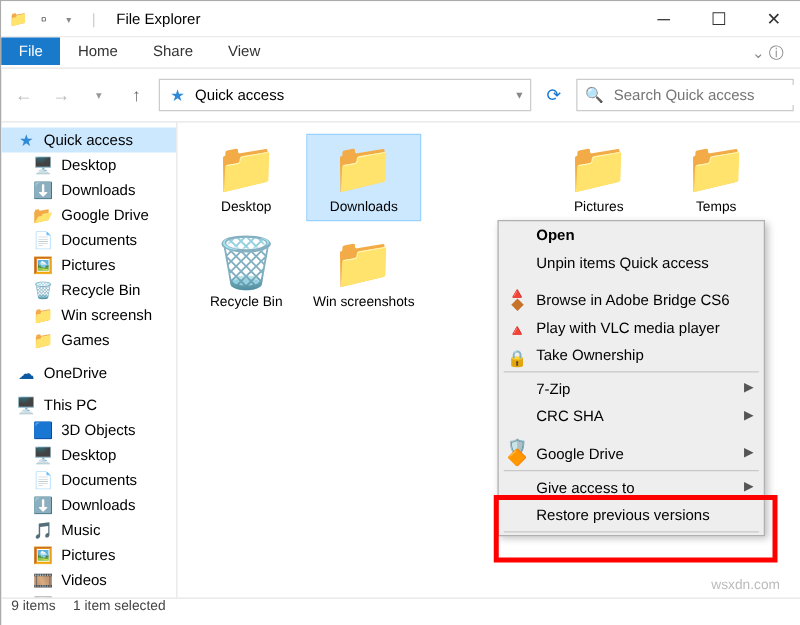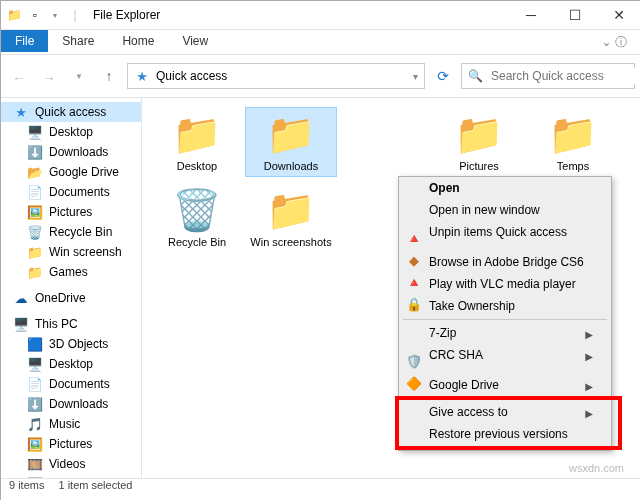--- a/index.html
+++ b/index.html
@@ -27,21 +27,21 @@
 .side-head.sel{background:#cce8ff}
 .side-item{padding-left:26px}
 .ic{width:16px;height:16px;display:flex;align-items:center;justify-content:center;font-size:13px}
 .content{flex:1;position:relative;padding:10px}
 .files{display:grid;grid-template-columns:repeat(5,90px);gap:8px 4px}
 .file{display:flex;flex-direction:column;align-items:center;text-align:center;font-size:11px;gap:4px;padding:4px}
 .file.sel{background:#cce8ff;outline:1px solid #99d1ff}
 .folder-ic{width:56px;height:44px;display:flex;align-items:center;justify-content:center;font-size:40px;color:#fccc63}
 .statusbar{height:22px;border-top:1px solid #e5e5e5;display:flex;align-items:flex-start;padding:0 8px;gap:14px;font-size:11px;color:#444}
 .ctxmenu{position:absolute;left:256px;top:78px;width:212px;background:#eee;border:1px solid #b0b0b0;box-shadow:2px 2px 6px rgba(0,0,0,.25);font-size:12px}
-.cm-item{display:flex;align-items:flex-end;padding:4px 18px 4px 30px;position:relative;white-space:nowrap}
+.cm-item{display:flex;align-items:flex-start;padding:4px 8px 4px 30px;position:relative;white-space:nowrap}
 .cm-sep{height:1px;background:#c8c8c8;margin:2px 4px}
 .cm-icon{position:absolute;left:6px;width:18px;height:18px;display:flex;align-items:center;justify-content:center;font-size:13px}
 .cm-arrow{margin-left:auto;color:#555;font-size:10px}
 .hl-box{position:absolute;border:4px solid red;left:253px;top:298px;width:219px;height:46px;pointer-events:none}
 .watermark{position:absolute;right:16px;bottom:26px;font-size:11px;color:#bbb}
 .star{color:#2f8ad8}
 .pc{color:#1976d2}
 .od{color:#0c59a4}
 .drive{color:#9e9e9e}
 </style>
@@ -58,22 +58,22 @@
       <span class="tb-title">File Explorer</span>
     </div>
     <div class="tb-spacer"></div>
     <div class="tb-btn">─</div>
     <div class="tb-btn">☐</div>
     <div class="tb-btn close">✕</div>
   </div>
 
   <div class="menubar">
     <div class="file-tab">File</div>
+    <div class="menu-item">Home</div>
     <div class="menu-item">Share</div>
-    <div class="menu-item">Home</div>
     <div class="menu-item">View</div>
     <div class="tb-spacer"></div>
     <div class="menu-item" style="color:#888">⌄ ⓘ</div>
   </div>
 
   <div class="addrbar">
     <div class="nav-btn disabled">←</div>
     <div class="nav-btn disabled">→</div>
     <div class="nav-btn" style="font-size:9px;color:#999">▾</div>
     <div class="nav-btn">↑</div>
@@ -205,21 +205,20 @@
         <div class="file">
             <div class="folder-ic">📁</div>
             <span>Win screenshots</span>
           </div>
       </div>
 
       <div class="ctxmenu">
         <div class="cm-item">
             <b>Open</b>
           </div>
-        <div class="cm-item">Open in new window</div>
         <div class="cm-item">Unpin items Quick access</div>
         <div class="cm-item">
             <span class="cm-icon">🔺</span>
           </div>
         <div class="cm-item">
             <span class="cm-icon" style="color:#c6732a">◆</span>
             <span>Browse in Adobe Bridge CS6</span>
           </div>
         <div class="cm-item">
             <span class="cm-icon">🔺</span>

